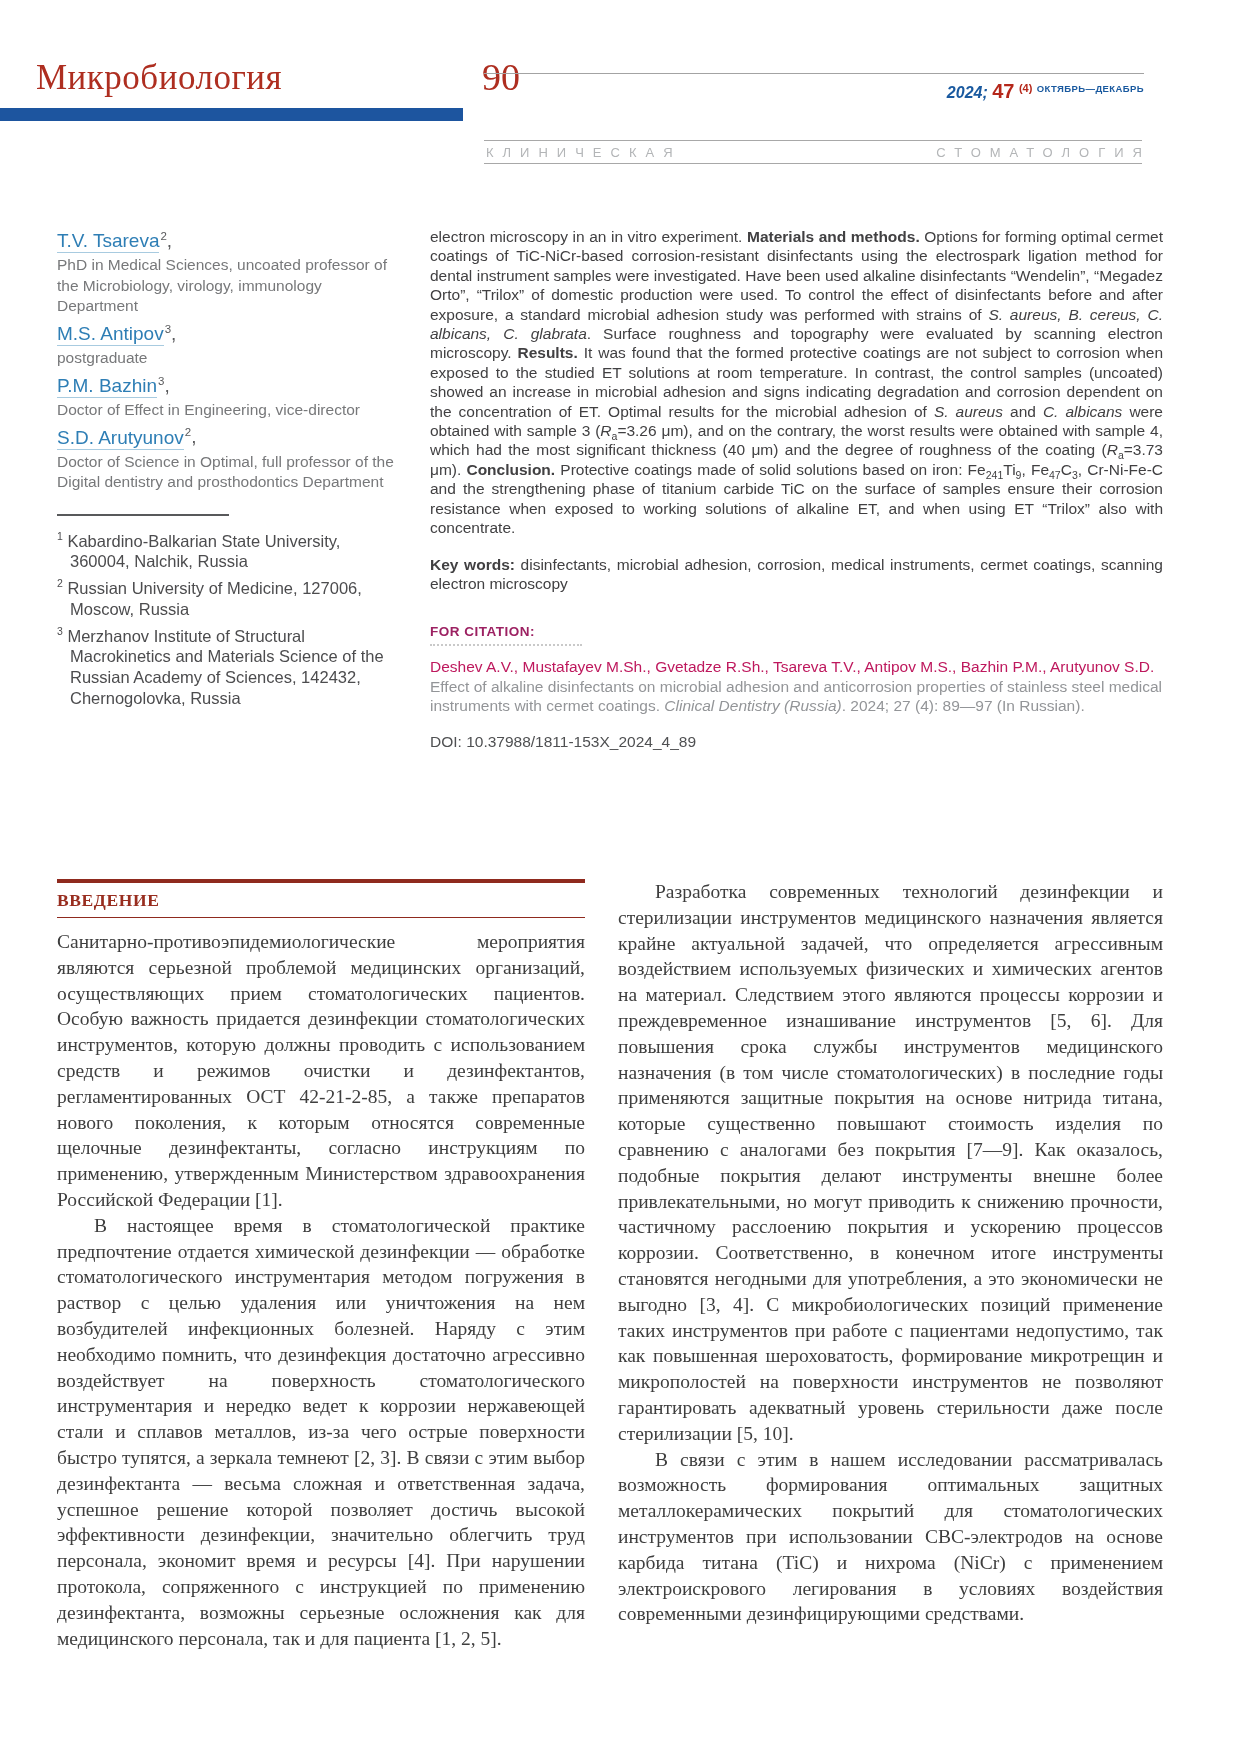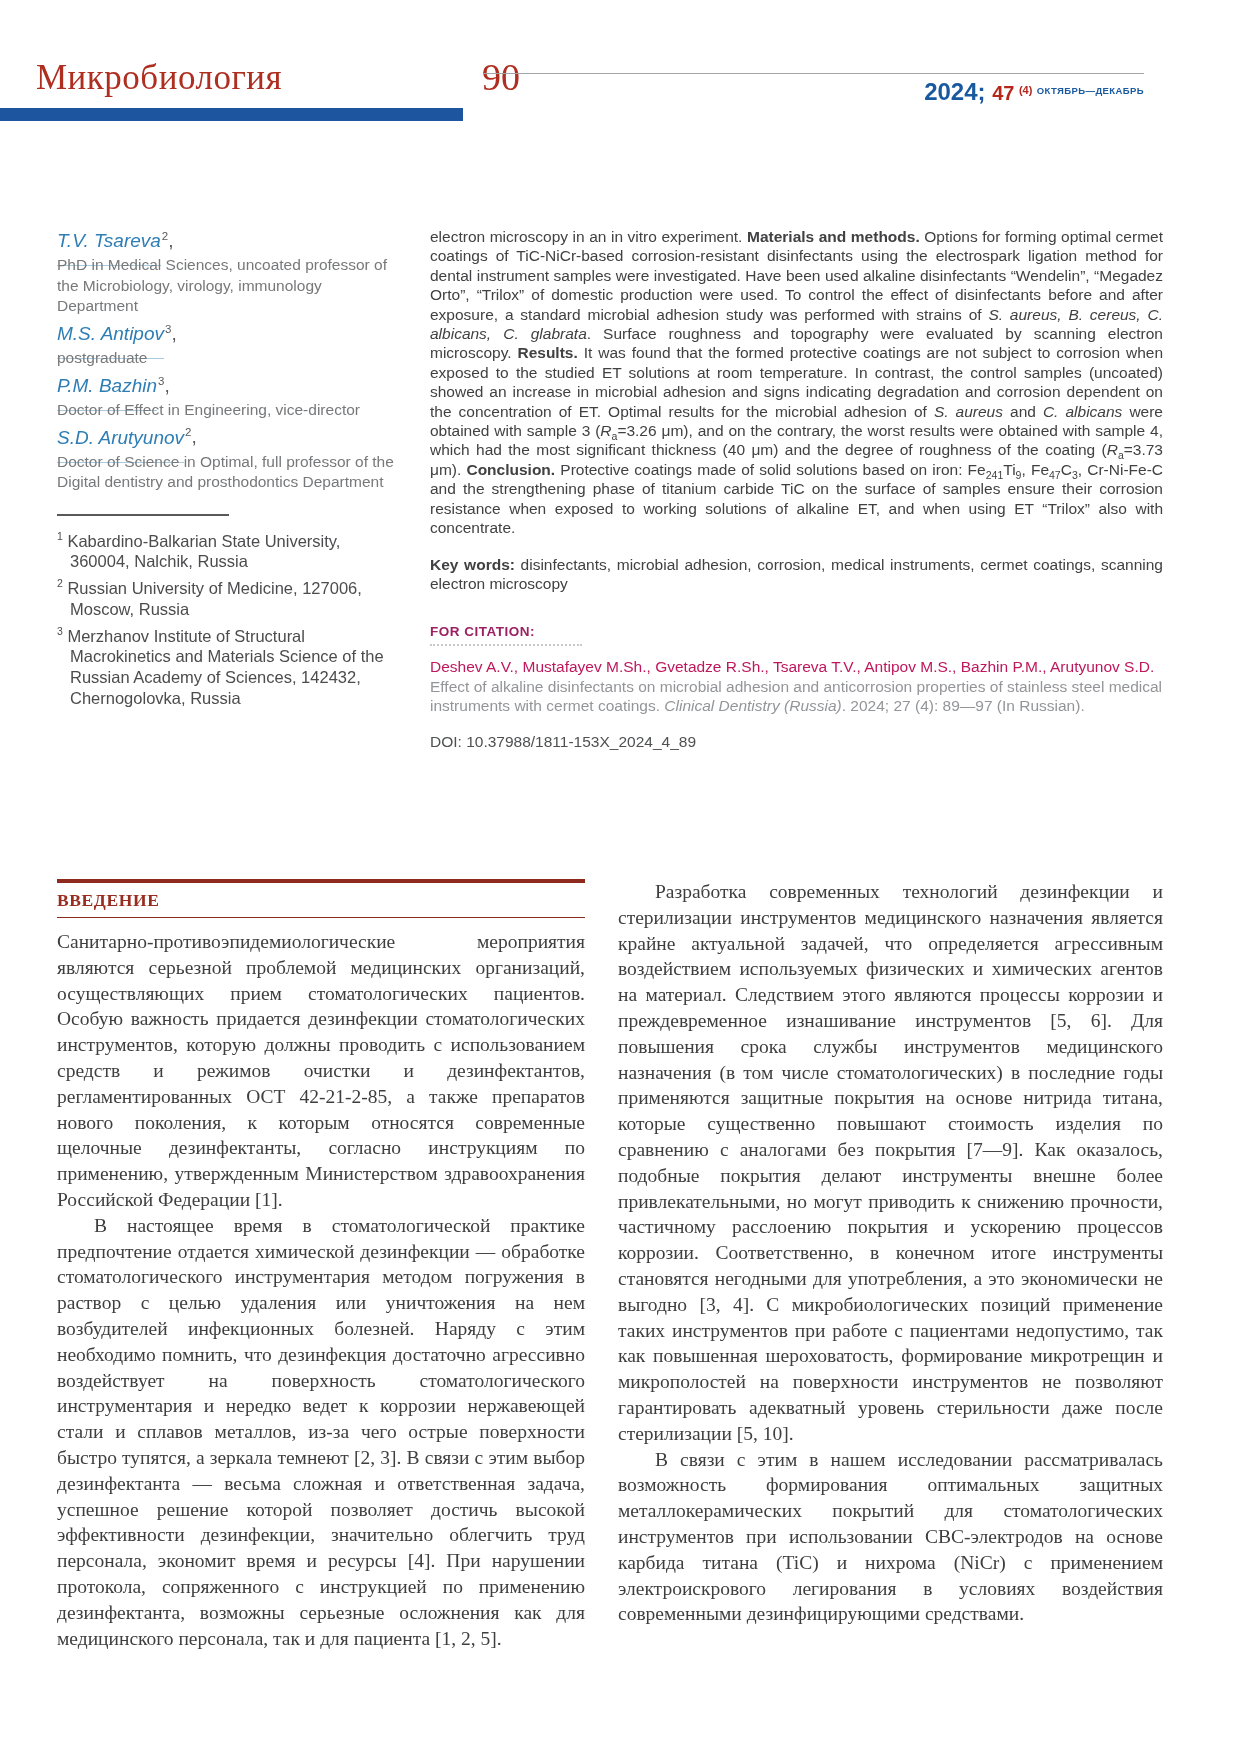--- a/index.html
+++ b/index.html
@@ -17,41 +17,41 @@
   .blue-bar{position:absolute;left:0;top:108px;width:463px;height:13px;background:#1d559f;}
   .page-number{
     position:absolute;left:482px;top:55px;
     font-family:"Liberation Serif", serif;font-size:38px;color:#ae2e20;
   }
   .issue-block{
     position:absolute;left:484px;top:73px;width:660px;
     border-top:1px solid #a3a3a3;padding-top:4px;text-align:right;
     font-weight:bold;white-space:nowrap;
   }
-  .issue-year{color:#19599f;font-size:24px;}
+  .issue-year{color:#19599f;font-size:16px;font-style:italic;}
   .issue-volume{color:#b5271a;font-size:20px;}
   .issue-sup{vertical-align:6px;}
   .issue-number{color:#b5271a;font-size:11px;font-weight:bold;}
   .issue-months{color:#19599f;font-size:9.5px;letter-spacing:.4px;}
   .journal-name{
     position:absolute;left:484px;top:140px;width:656px;
     border-top:1px solid #a8a8a8;border-bottom:1px solid #a8a8a8;
     padding:4px 0 3px 2px;display:flex;justify-content:space-between;
     font-size:13px;color:#b3b5b7;letter-spacing:9px;
   }
   .journal-name span:last-child{margin-right:-9px;}
   
   .top-cols{position:absolute;left:57px;top:227px;width:1106px;display:flex;gap:33px;}
   .author-col{width:340px;flex:none;padding-top:3px;}
   .abstract-col{width:733px;flex:none;}
   .author{margin-bottom:6px;}
   .author-name-line{font-size:19px;margin-bottom:3px;}
   .author-name{
     color:#2e7eb5;text-decoration:none;border-bottom:1px solid #a8cbe0;
-    padding-bottom:14px;cursor:pointer;font-style:italic;
+    padding-bottom:1px;cursor:pointer;
   }
   .author-name-line sup{font-size:11.5px;color:#58595b;margin-left:1px;}
   .author-name-line .sep{color:#58595b;}
   .author-desc{font-size:15.5px;line-height:20.5px;color:#77787a;}
   .footnote-rule{width:172px;border-top:2px solid #58595b;margin:21px 0 10px 0;}
   .affiliation{
     font-size:16.5px;line-height:21px;color:#4c4c4e;
     padding-left:13px;text-indent:-13px;margin-bottom:1px;
   }
   .affiliation sup{font-size:10.5px;}
@@ -99,20 +99,24 @@
 <div class="page">
 
   <div class="section-label">Микробиология</div>
   <div class="blue-bar"></div>
   <div class="page-number">90</div>
 
   <div class="issue-block"><span class="issue-year">2024; </span><span class="issue-volume">47</span><span class="issue-sup"> <span class="issue-number">(4)</span>
       <span class="issue-months">ОКТЯБРЬ—ДЕКАБРЬ</span></span>
   </div>
 
+  <div class="journal-name">
+    <span>КЛИНИЧЕСКАЯ</span>
+    <span>СТОМАТОЛОГИЯ</span>
+  </div>
 
   <div class="top-cols">
 
     <div class="author-col">
 
       <div class="author">
         <div class="author-name-line"><a class="author-name">T.V. Tsareva</a><sup>2</sup><span class="sep">,</span></div>
         <div class="author-desc">PhD in Medical Sciences, uncoated professor of the Microbiology, virology, immunology Department</div>
       </div>
 

